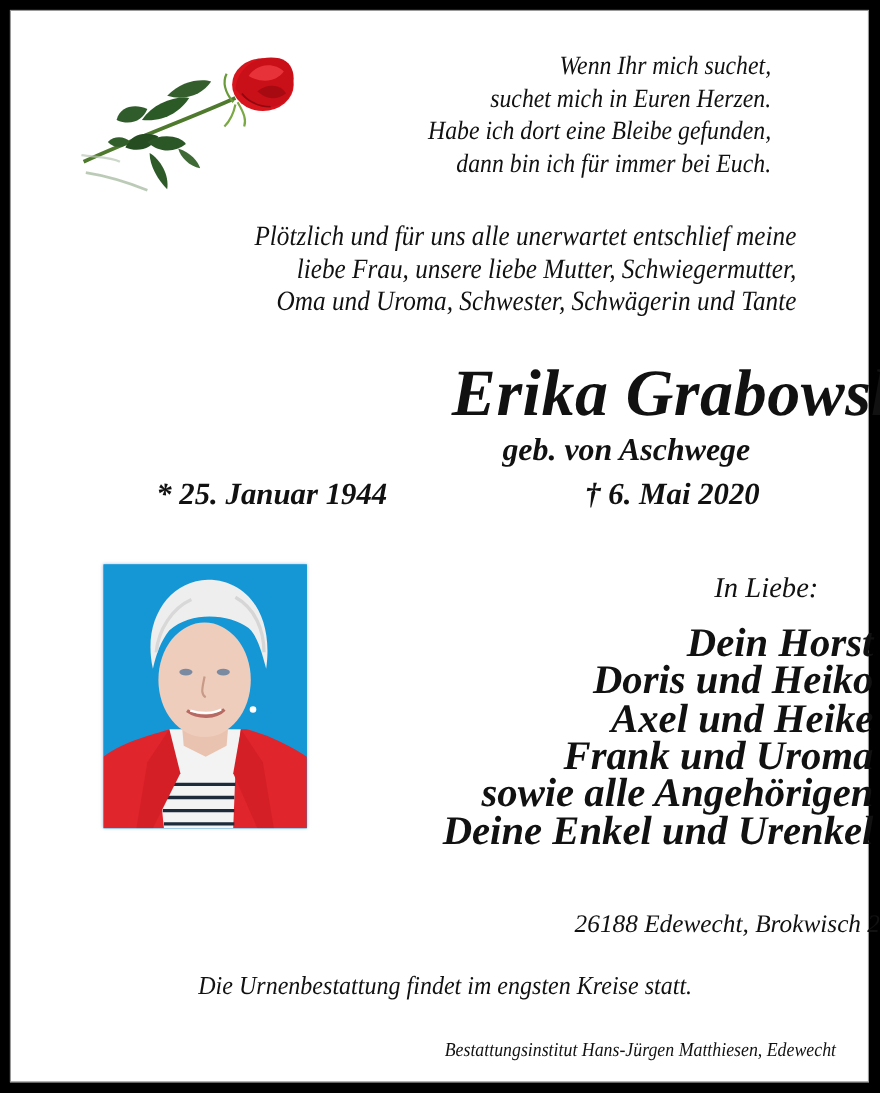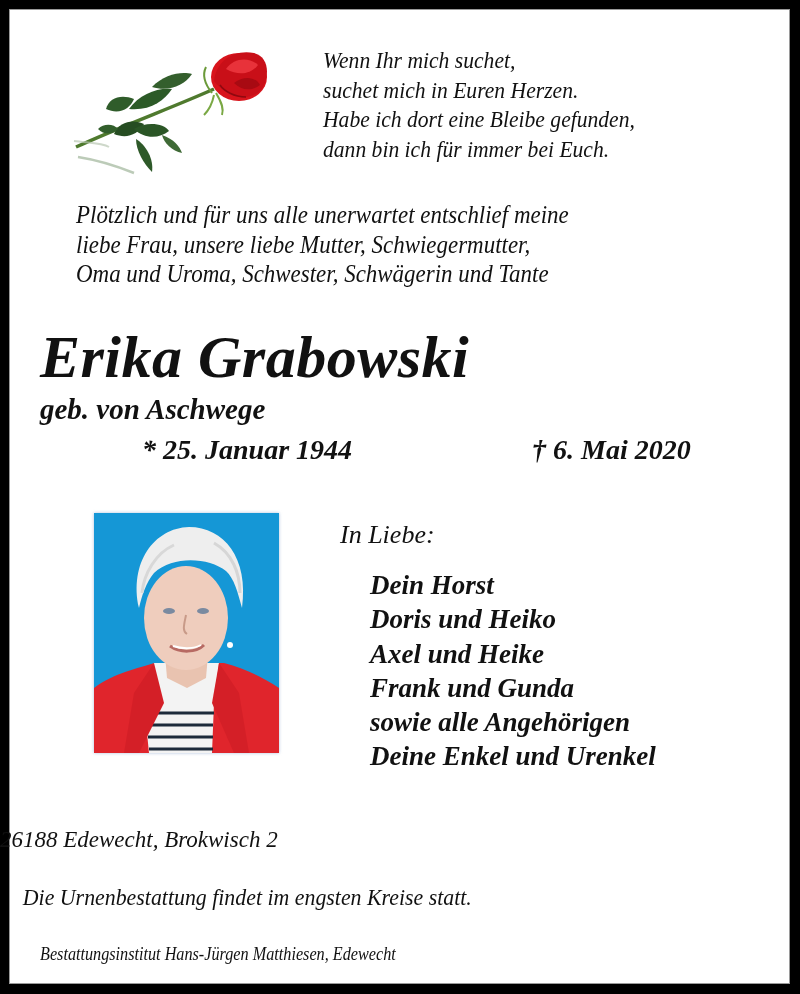--- a/index.html
+++ b/index.html
@@ -7,21 +7,21 @@
     width: 800px; height: 994px; background: #000;
     position: relative; overflow: hidden;
     font-family: "Liberation Serif", "DejaVu Serif", serif;
     color: #111;
   }
   .card {
     position: absolute; left: 9px; top: 9px; width: 781px; height: 975px;
     background: #fff; box-shadow: inset 0 0 0 1px #9a9a9a;
   }
   .abs { position: absolute; white-space: nowrap; }
-  .center { text-align: left; }
+  .center { text-align: right; }
   .it { font-style: italic; }
   .bi { font-style: italic; font-weight: bold; padding-left: 40px; }
 
   .rose { position: absolute; left: 55px; top: 30px; width: 220px; height: 145px; }
 
   .poem { position: absolute; left: 302px; width: 420px; top: 37px; font-size: 24px; line-height: 29.5px; }
   .poem div { transform: scaleX(0.9); }
 
   .intro { position: absolute; left: 40px; width: 720px; top: 191px; font-size: 25.5px; line-height: 29.7px; }
   .intro div { transform: scaleX(0.9); }
@@ -31,21 +31,21 @@
   .born { left: 102px; top: 423px; font-size: 28px; line-height: 36px; }
   .died { left: 492px; top: 423px; font-size: 28px; line-height: 36px; }
 
   .photo {
     position: absolute; left: 94px; top: 513px; width: 185px; height: 240px;
     background: #1597d6; overflow: hidden; filter: blur(0.4px);
     box-shadow: 0 0 3px rgba(120,150,200,0.6);
   }
 
   .inliebe { position: absolute; left: 340px; width: 404px; top: 509px; font-size: 26px; line-height: 34px; }
-  .family { position: absolute; left: 330px; width: 424px; top: 559px; font-size: 27px; line-height: 34.3px; }
+  .family { position: absolute; left: 330px; width: 424px; top: 559px; font-size: 37px; line-height: 34.3px; }
 
   .address { position: absolute; left: 0; width: 800px; top: 816px; font-size: 23px; line-height: 30px; }
   .urn { position: absolute; left: 0; width: 652px; top: 873px; font-size: 23.5px; line-height: 30px; }
   .urn div { transform: scaleX(0.93); }
   .undertaker { position: absolute; left: 0; width: 800px; top: 932px; font-size: 18px; line-height: 26px; }
   .undertaker div { transform: scaleX(0.9); }
 </style>
 </head>
 <body>
 
@@ -130,21 +130,21 @@
       <circle cx="136" cy="132" r="3" fill="#ffffff"></circle>
     </svg>
   </div>
 
   <div class="inliebe center it" style="left:331px;">In Liebe:</div>
 
   <div class="family center bi" style="left:321px;">
     <div>Dein Horst</div>
     <div>Doris und Heiko</div>
     <div>Axel und Heike</div>
-    <div>Frank und Gunda</div>
+    <div>Frank und Uroma</div>
     <div>sowie alle Angehörigen</div>
     <div>Deine Enkel und Urenkel</div>
   </div>
 
   <div class="address center it" style="left:-9px;">26188 Edewecht, Brokwisch 2</div>
   <div class="urn center it" style="left:-9px;">
     <div>Die Urnenbestattung findet im engsten Kreise statt.</div>
   </div>
   <div class="undertaker center it" style="left:-9px;">
     <div>Bestattungsinstitut Hans-Jürgen Matthiesen, Edewecht</div>

